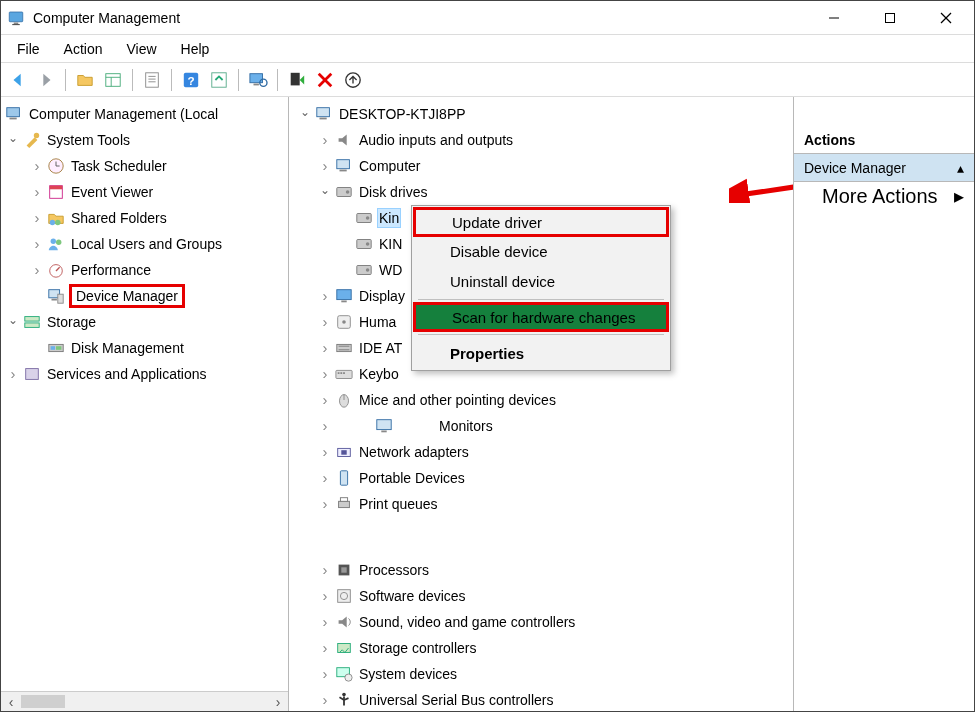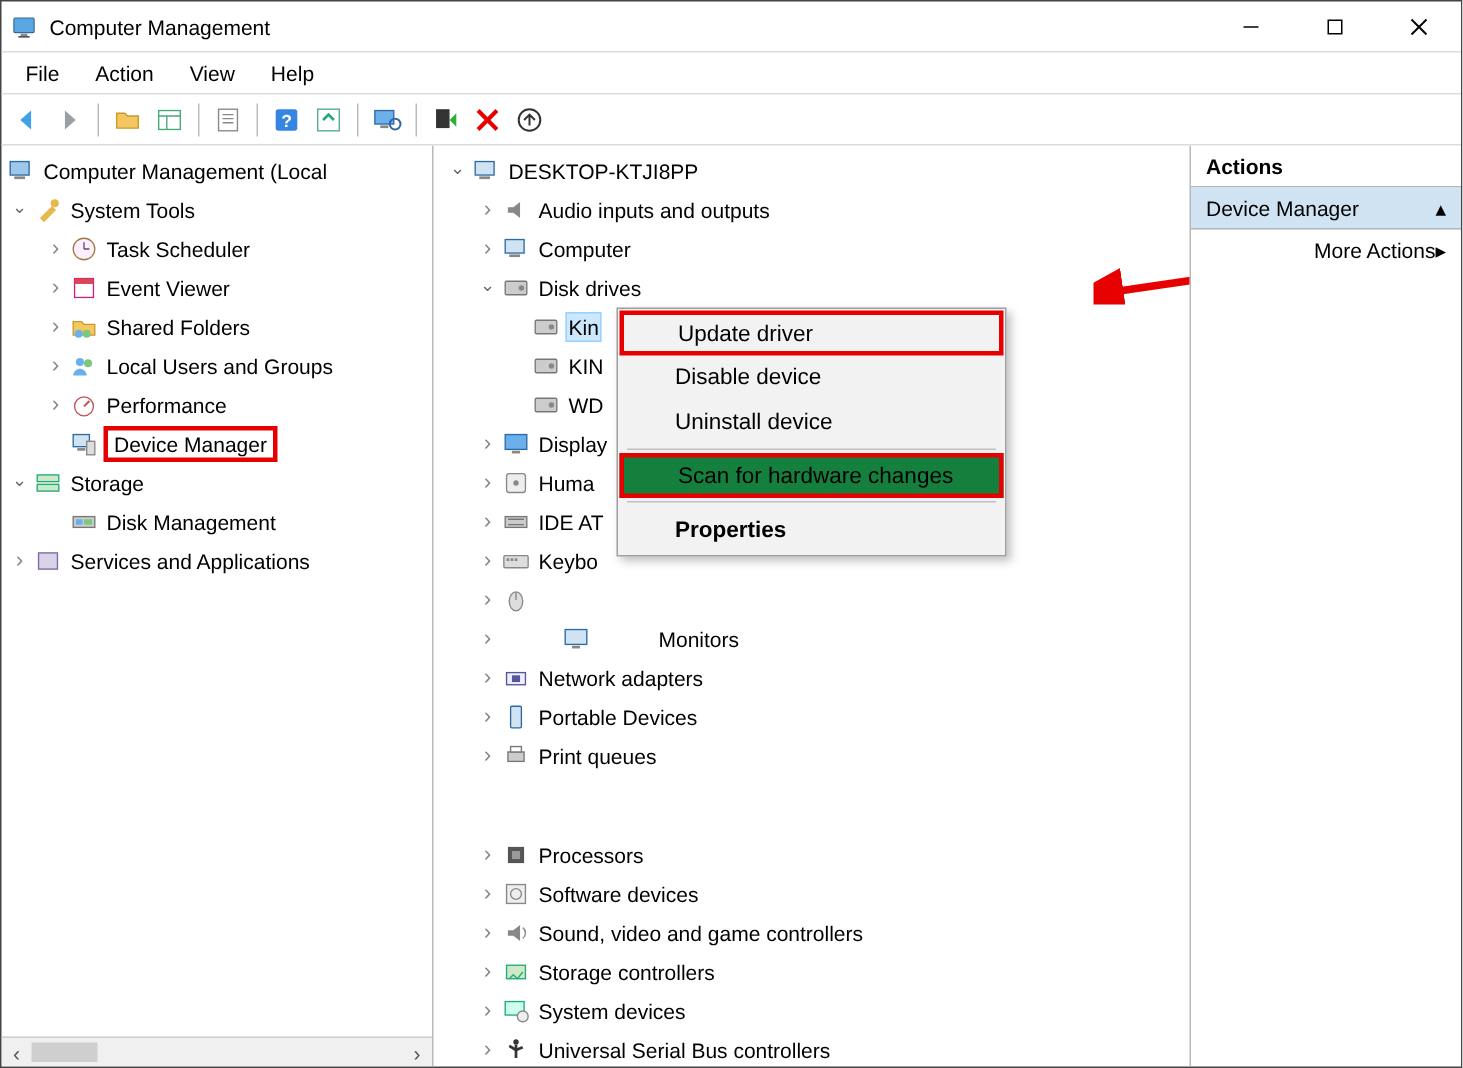--- a/index.html
+++ b/index.html
@@ -127,34 +127,35 @@
     border: 3px solid #e60000;
   }
   
   .actions-header {
     height: 28px;
     display: flex; align-items: center;
     padding-left: 10px;
     font-weight: 600;
     border-bottom: 1px solid #b8b8b8;
     background: #fff;
+    margin-top: 29px;
   }
   .actions-sub {
     height: 28px;
     display: flex; align-items: center; justify-content: space-between;
     padding: 0 10px;
     background: #cfe3f2;
     border-bottom: 1px solid #b8b8b8;
     font-size: 14px;
   }
   .actions-item {
     height: 28px;
-    display: flex; align-items: center; justify-content: flex-end;
+    display: flex; align-items: center; justify-content: space-between;
     padding: 0 10px 0 28px;
-    font-size: 14px;
+    font-size: 20px;
   }
   
   .context-menu {
     position: absolute;
     width: 260px;
     border: 1px solid #a0a0a0;
     background: #f2f2f2;
     box-shadow: 3px 3px 6px rgba(0,0,0,.25);
     padding: 2px;
     z-index: 10;
@@ -549,20 +550,21 @@
               <span class="node-label">Keybo</span>
             </div>
             <div class="tree-node" style="padding-left: 28px;">
               <span class="caret closed"></span>
               <span class="node-icon">
                 <svg width="18" height="18" viewBox="0 0 20 20">
                   <ellipse cx="10" cy="11" rx="5" ry="7" fill="#ddd" stroke="#888"></ellipse>
                   <line x1="10" y1="4" x2="10" y2="10" stroke="#888"></line>
                 </svg>
               </span>
+              <span class="node-label">Mice and other pointing devices</span>
             </div>
             <div class="tree-node" style="padding-left: 28px; gap: 40px;">
               <span class="caret closed"></span>
               <span class="node-icon">
                 <svg width="18" height="18" viewBox="0 0 20 20">
                   <rect x="2" y="3" width="16" height="11" fill="#cfe3f2" stroke="#2f6aa2"></rect>
                   <rect x="7" y="15" width="6" height="2" fill="#888"></rect>
                 </svg>
               </span>
               <span class="node-label">Monitors</span>

